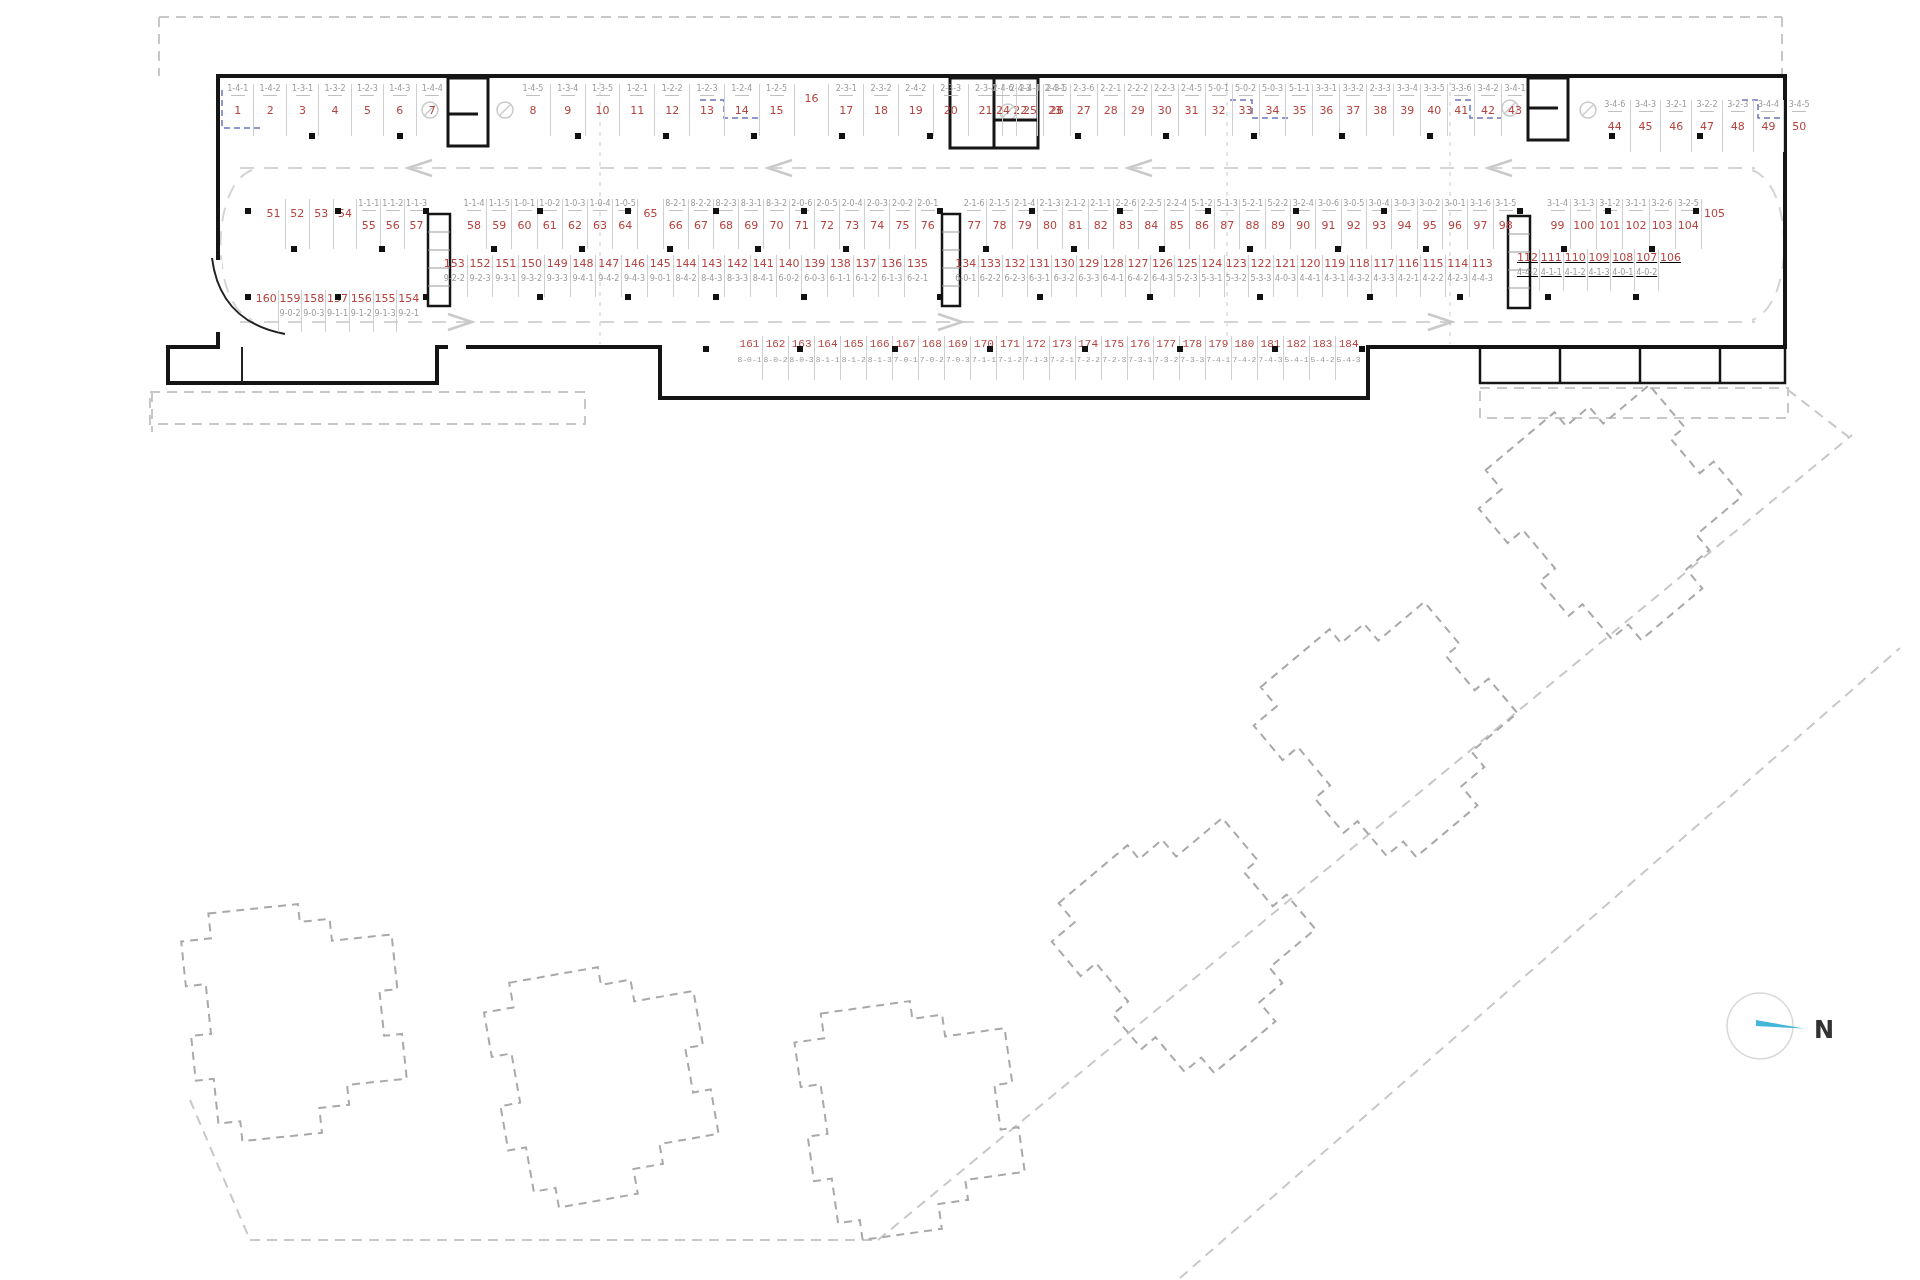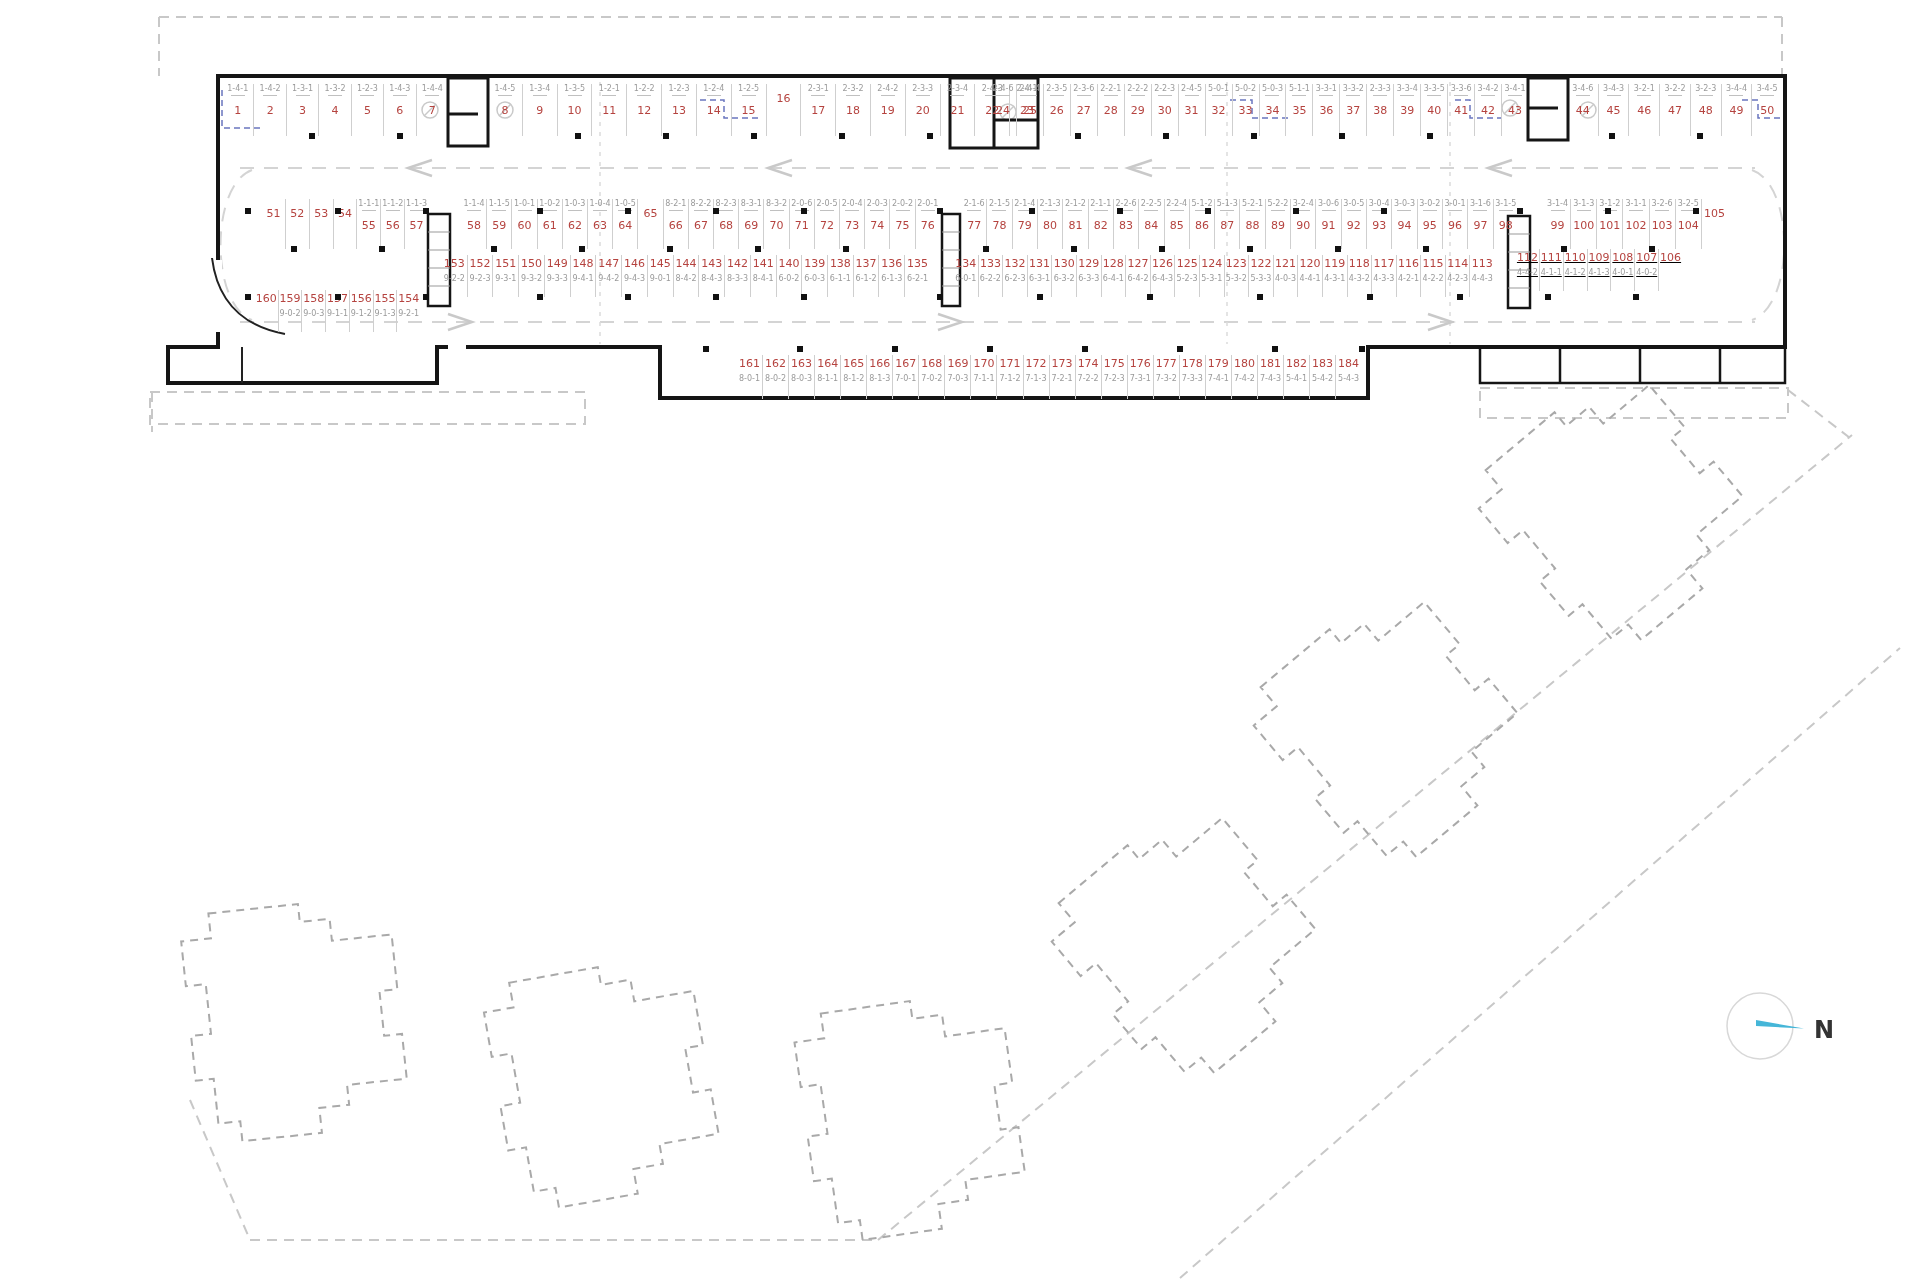--- a/index.html
+++ b/index.html
@@ -177,21 +177,21 @@
           <div class="code">1-4-3</div>
           <div class="tick"></div>
           <div class="num">6</div>
         </div>
         <div class="cell">
           <div class="code">1-4-4</div>
           <div class="tick"></div>
           <div class="num">7</div>
         </div>
       </div>
-      <div class="row-group codes-above" style="left: 488px; top: 84px; width: 556px; height: 52px;">
+      <div class="row-group codes-above" style="left: 488px; top: 84px; width: 556px; height: 52px; padding-left: 28px;">
         <div class="cell">
           <div class="code">1-4-5</div>
           <div class="tick"></div>
           <div class="num">8</div>
         </div>
         <div class="cell">
           <div class="code">1-3-4</div>
           <div class="tick"></div>
           <div class="num">9</div>
         </div>
@@ -360,21 +360,21 @@
           <div class="code">3-4-2</div>
           <div class="tick"></div>
           <div class="num">42</div>
         </div>
         <div class="cell">
           <div class="code">3-4-1</div>
           <div class="tick"></div>
           <div class="num">43</div>
         </div>
       </div>
-      <div class="row-group codes-above" style="left: 1568px; top: 84px; width: 214px; height: 52px;">
+      <div class="row-group codes-above" style="left: 1568px; top: 100px; width: 214px; height: 52px; padding-left: 32px;">
         <div class="cell">
           <div class="code">3-4-6</div>
           <div class="tick"></div>
           <div class="num">44</div>
         </div>
         <div class="cell">
           <div class="code">3-4-3</div>
           <div class="tick"></div>
           <div class="num">45</div>
         </div>
@@ -902,21 +902,21 @@
         </div>
         <div class="cell">
           <div class="num">107</div>
           <div class="code">4-0-2</div>
         </div>
         <div class="cell">
           <div class="num">106</div>
           <div class="code"></div>
         </div>
       </div>
-      <div class="row-group codes-below" style="left: 737px; top: 355px; width: 624px; height: 44px;">
+      <div class="row-group codes-below" style="left: 737px; top: 336px; width: 624px; height: 44px; font-family: Liberation Mono, monospace;">
         <div class="cell">
           <div class="num">161</div>
           <div class="code">8-0-1</div>
         </div>
         <div class="cell">
           <div class="num">162</div>
           <div class="code">8-0-2</div>
         </div>
         <div class="cell">
           <div class="num">163</div>

